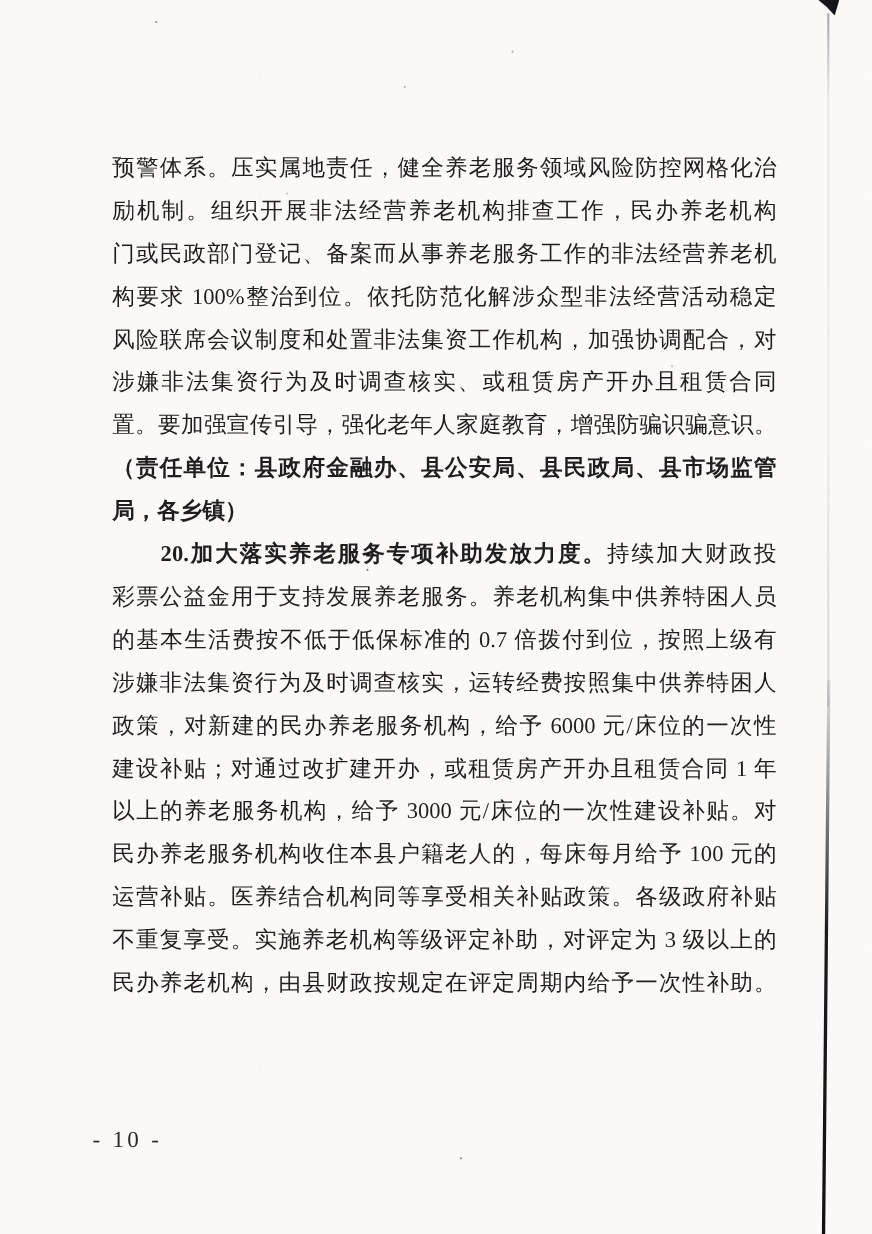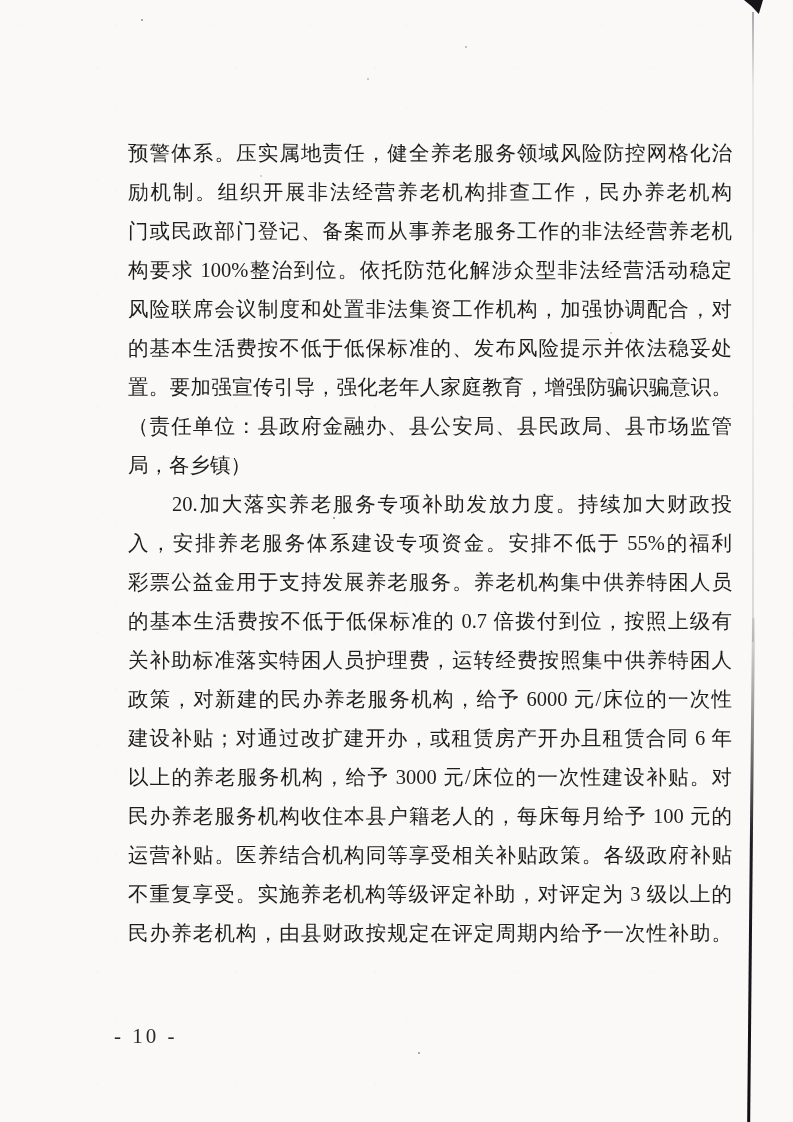--- a/index.html
+++ b/index.html
@@ -19,36 +19,35 @@
     background:
       radial-gradient(circle at 20% 30%, rgba(0,0,0,0.015) 0 1px, transparent 1px),
       radial-gradient(circle at 70% 60%, rgba(0,0,0,0.018) 0 1px, transparent 1px),
       var(--paper);
     background-size:97px 83px,139px 113px,auto;
   }
   .text-block{
     position:absolute;
     left:102px;top:134px;width:604px;
     color:var(--ink);
-    margin-left:26px;
   }
   .line{
     height:39px;
     line-height:39px;
     font-size:20.5px;
     text-align:justify;
     white-space:normal;
     letter-spacing:0;
   }
   .line.j{ text-align-last:justify; }
   .line.indent{ padding-left:44px; }
-  .line .bold{ font-weight:400; }
+  .line .bold{ font-weight:700; }
   .page-number{
     position:absolute;
-    left:114px;top:1024px;
+    left:84px;top:1024px;
     font-size:21px;
     letter-spacing:3px;
     color:#2a2a2a;
   }
   
   .corner-mark{
     position:absolute;
     left:744px;top:0;
     width:19px;height:14px;
     background:#15151a;
@@ -92,31 +91,30 @@
 </head>
 <body>
 
 <div class="page">
   <div class="text-block" id="text-block">
       <div class="line j"><span>预警体系。压实属地责任，健全养老服务领域风险防控网格化治</span></div>
       <div class="line j"><span>励机制。组织开展非法经营养老机构排查工作，民办养老机构</span></div>
       <div class="line j"><span>门或民政部门登记、备案而从事养老服务工作的非法经营养老机</span></div>
       <div class="line j"><span>构要求 100%整治到位。依托防范化解涉众型非法经营活动稳定</span></div>
       <div class="line j"><span>风险联席会议制度和处置非法集资工作机构，加强协调配合，对</span></div>
-      <div class="line j"><span>的基本生活费按不低于低保标准的、发布风险提示并依法稳妥处</span></div>
+      <div class="line j"><span>涉嫌非法集资行为及时调查核实、或租赁房产开办且租赁合同</span></div>
       <div class="line j"><span>置。要加强宣传引导，强化老年人家庭教育，增强防骗识骗意识。</span></div>
       <div class="line j"><span class="bold">（责任单位：县政府金融办、县公安局、县民政局、县市场监管</span></div>
       <div class="line"><span class="bold">局，各乡镇）</span></div>
       <div class="line j indent"><span class="bold">20.加大落实养老服务专项补助发放力度。</span><span>持续加大财政投</span></div>
-      <div class="line j"><span>入，安排养老服务体系建设专项资金。安排不低于 55%的福利</span></div>
       <div class="line j"><span>彩票公益金用于支持发展养老服务。养老机构集中供养特困人员</span></div>
       <div class="line j"><span>的基本生活费按不低于低保标准的 0.7 倍拨付到位，按照上级有</span></div>
-      <div class="line j"><span>关补助标准落实特困人员护理费，运转经费按照集中供养特困人</span></div>
+      <div class="line j"><span>涉嫌非法集资行为及时调查核实，运转经费按照集中供养特困人</span></div>
       <div class="line j"><span>政策，对新建的民办养老服务机构，给予 6000 元/床位的一次性</span></div>
-      <div class="line j"><span>建设补贴；对通过改扩建开办，或租赁房产开办且租赁合同 6 年</span></div>
+      <div class="line j"><span>建设补贴；对通过改扩建开办，或租赁房产开办且租赁合同 1 年</span></div>
       <div class="line j"><span>以上的养老服务机构，给予 3000 元/床位的一次性建设补贴。对</span></div>
       <div class="line j"><span>民办养老服务机构收住本县户籍老人的，每床每月给予 100 元的</span></div>
       <div class="line j"><span>运营补贴。医养结合机构同等享受相关补贴政策。各级政府补贴</span></div>
       <div class="line j"><span>不重复享受。实施养老机构等级评定补助，对评定为 3 级以上的</span></div>
       <div class="line j"><span>民办养老机构，由县财政按规定在评定周期内给予一次性补助。</span></div>
     </div>
   <div class="page-number">- 10 -</div>
   <div class="corner-mark"></div>
   <div class="edge-line-faint"></div>
   <div class="edge-line-dark"></div>

